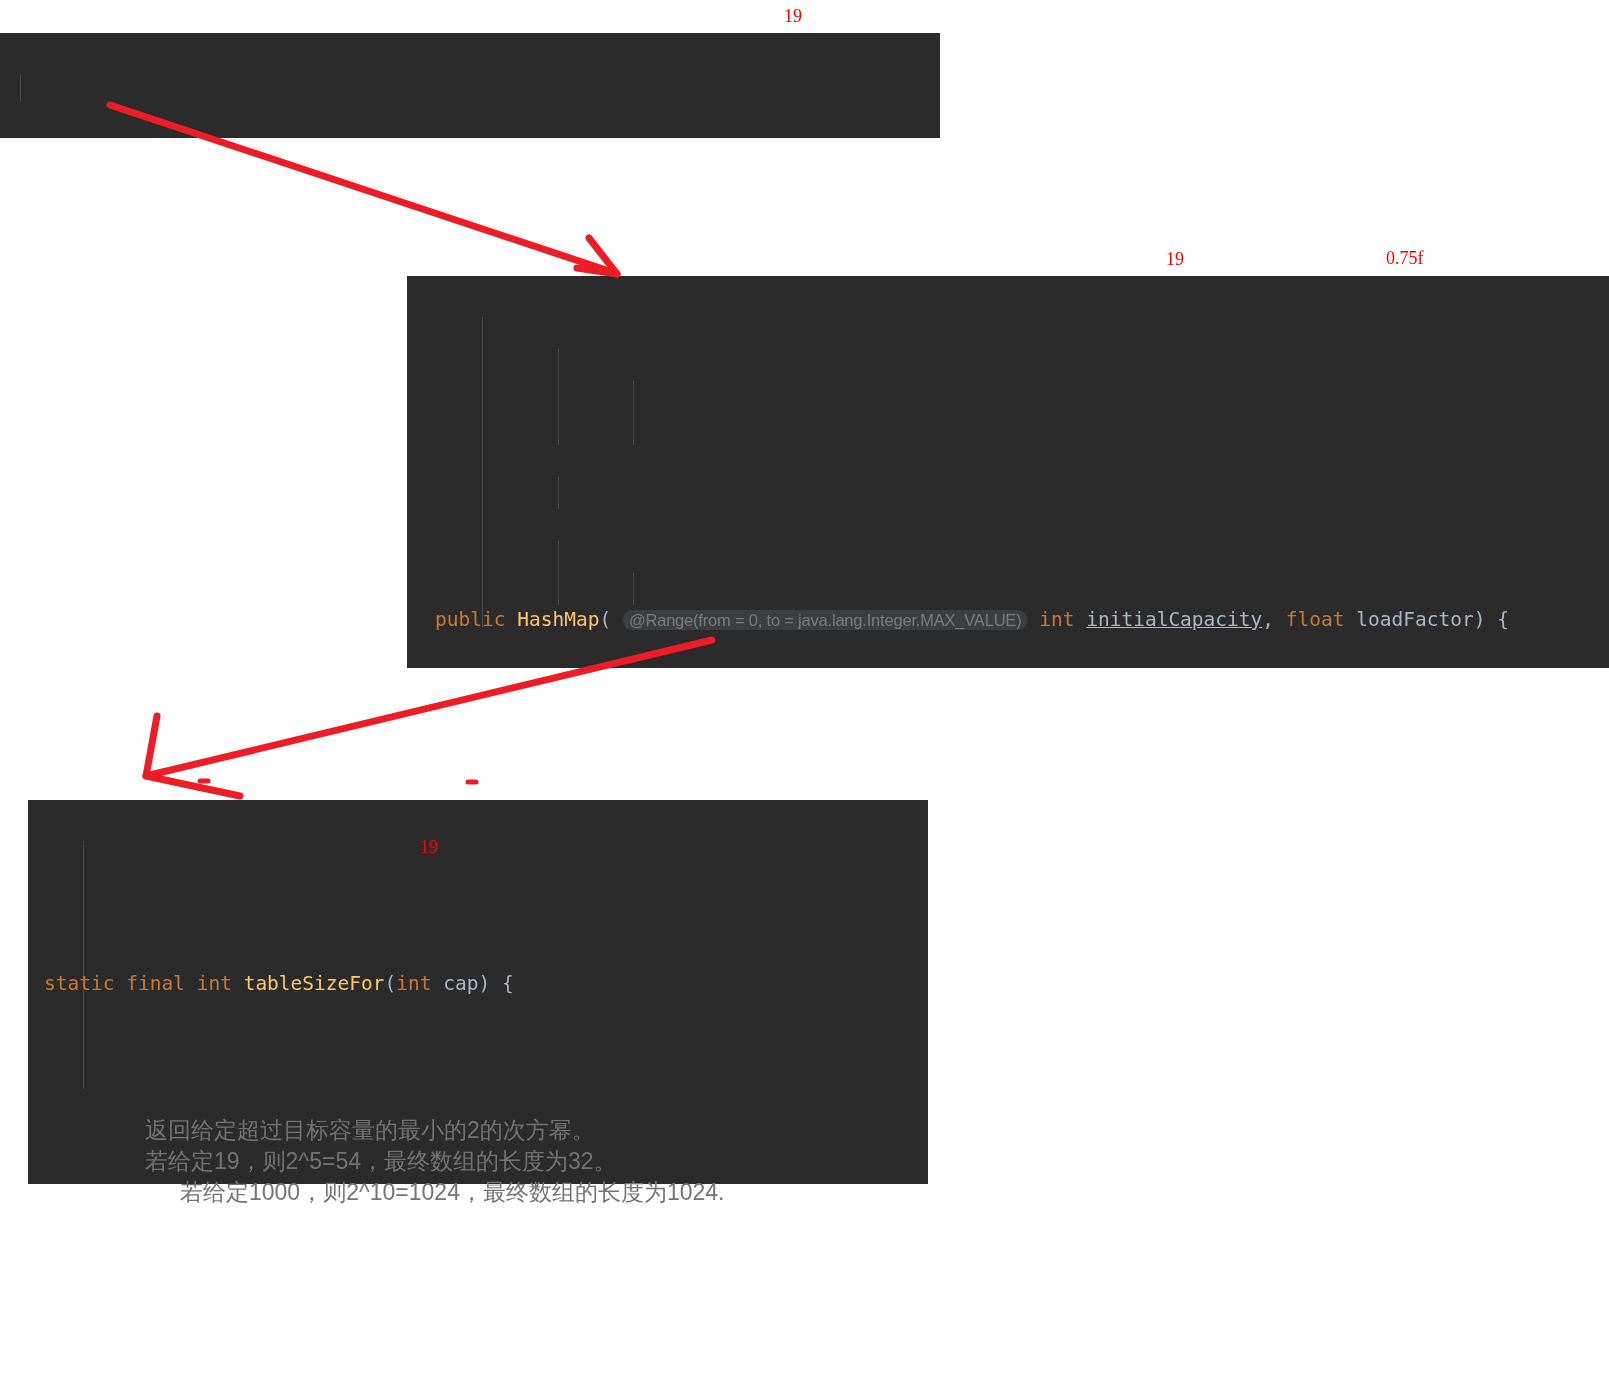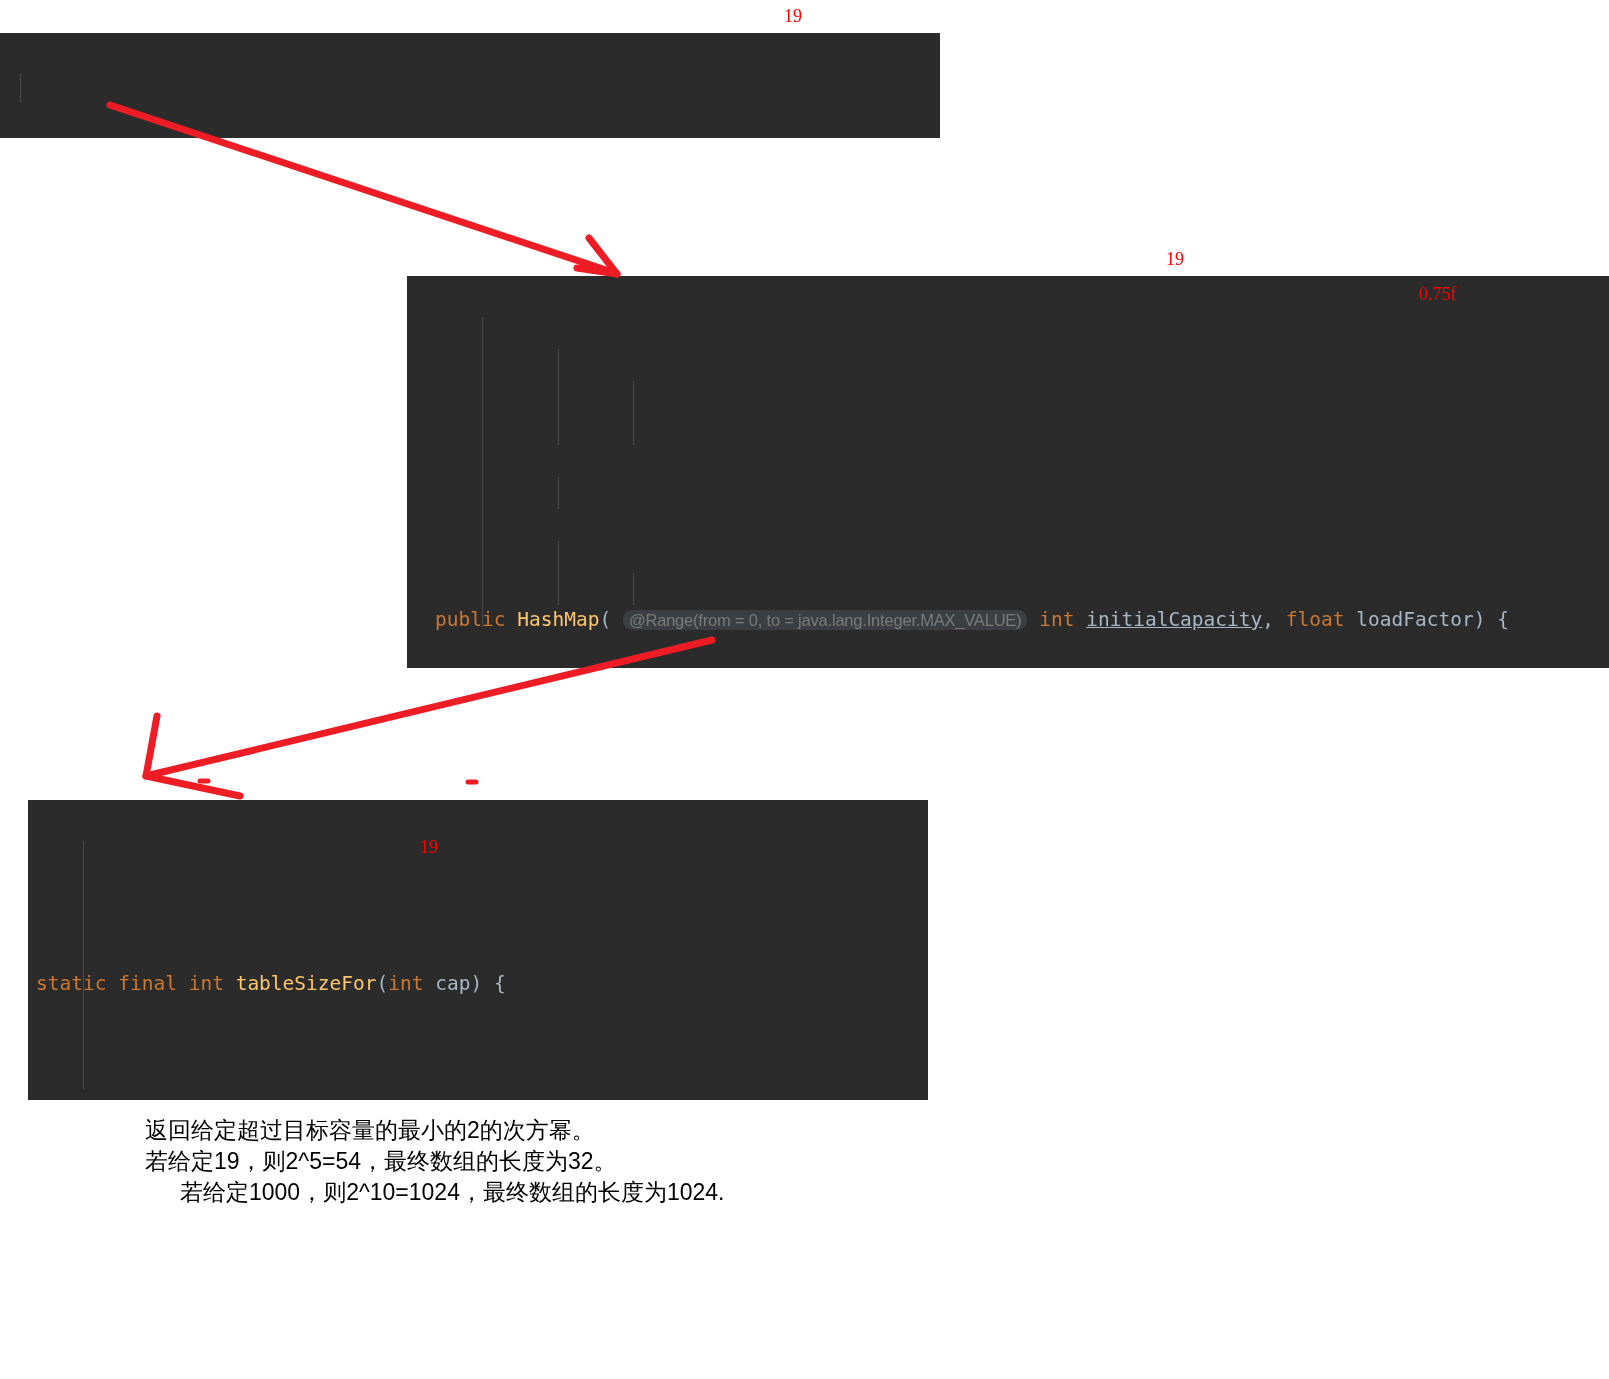--- a/index.html
+++ b/index.html
@@ -62,21 +62,21 @@
   .annot {
     position: absolute;
     color: #ff0000;
     font-family: "Liberation Serif", serif;
     font-size: 18px;
     line-height: 1;
     white-space: nowrap;
   }
   .note {
     position: absolute;
-    color: #000000;
+    color: #737373;
     font-family: "Liberation Sans", sans-serif;
     font-size: 23px;
     line-height: 31px;
     white-space: pre;
   }
   .arrow-layer {
     position: absolute;
     left: 0; top: 0;
     width: 1609px;
     height: 1379px;
@@ -124,21 +124,21 @@
 
   
 
   
 
   
 
   
 </div>
 
-<div class="code-block" style="left:28px; top:800px; width:900px; height:300px; padding:8px 0 0 8px;">
+<div class="code-block" style="left:28px; top:800px; width:900px; height:384px; padding:8px 0 0 16px;">
 
   <div class="guide" style="left:55px; top:41px; height:248px;"></div>
 
   <div class="code-line"><span class="kw">static</span> <span class="kw">final</span> <span class="kw">int</span> <span class="mname">tableSizeFor</span><span class="punct">(</span><span class="kw">int</span> <span class="ident">cap</span><span class="punct">) {</span></div>
 
   <div class="code-line">         </div>
 
   
 
   
@@ -151,21 +151,21 @@
 
   
 
   
 </div>
 
 <div class="annot" style="left:784px; top:7px;">19</div>
 
 <div class="annot" style="left:1166px; top:250px;">19</div>
 
-<div class="annot" style="left:1419px; top:249px;margin-top:36px;">0.75f</div>
+<div class="annot" style="left:1386px; top:249px;">0.75f</div>
 
 <div class="annot" style="left:420px; top:838px;">19</div>
 
 <div class="note" style="left:145px; top:1115px;">返回给定超过目标容量的最小的2的次方幂。</div>
 <div class="note" style="left:145px; top:1146px;">若给定19，则2^5=54，最终数组的长度为32。</div>
 <div class="note" style="left:145px; top:1177px;margin-left:35px;">若给定1000，则2^10=1024，最终数组的长度为1024.</div>
 
 <svg class="arrow-layer" viewBox="0 0 1609 1379" xmlns="http://www.w3.org/2000/svg">
 
   <g>

